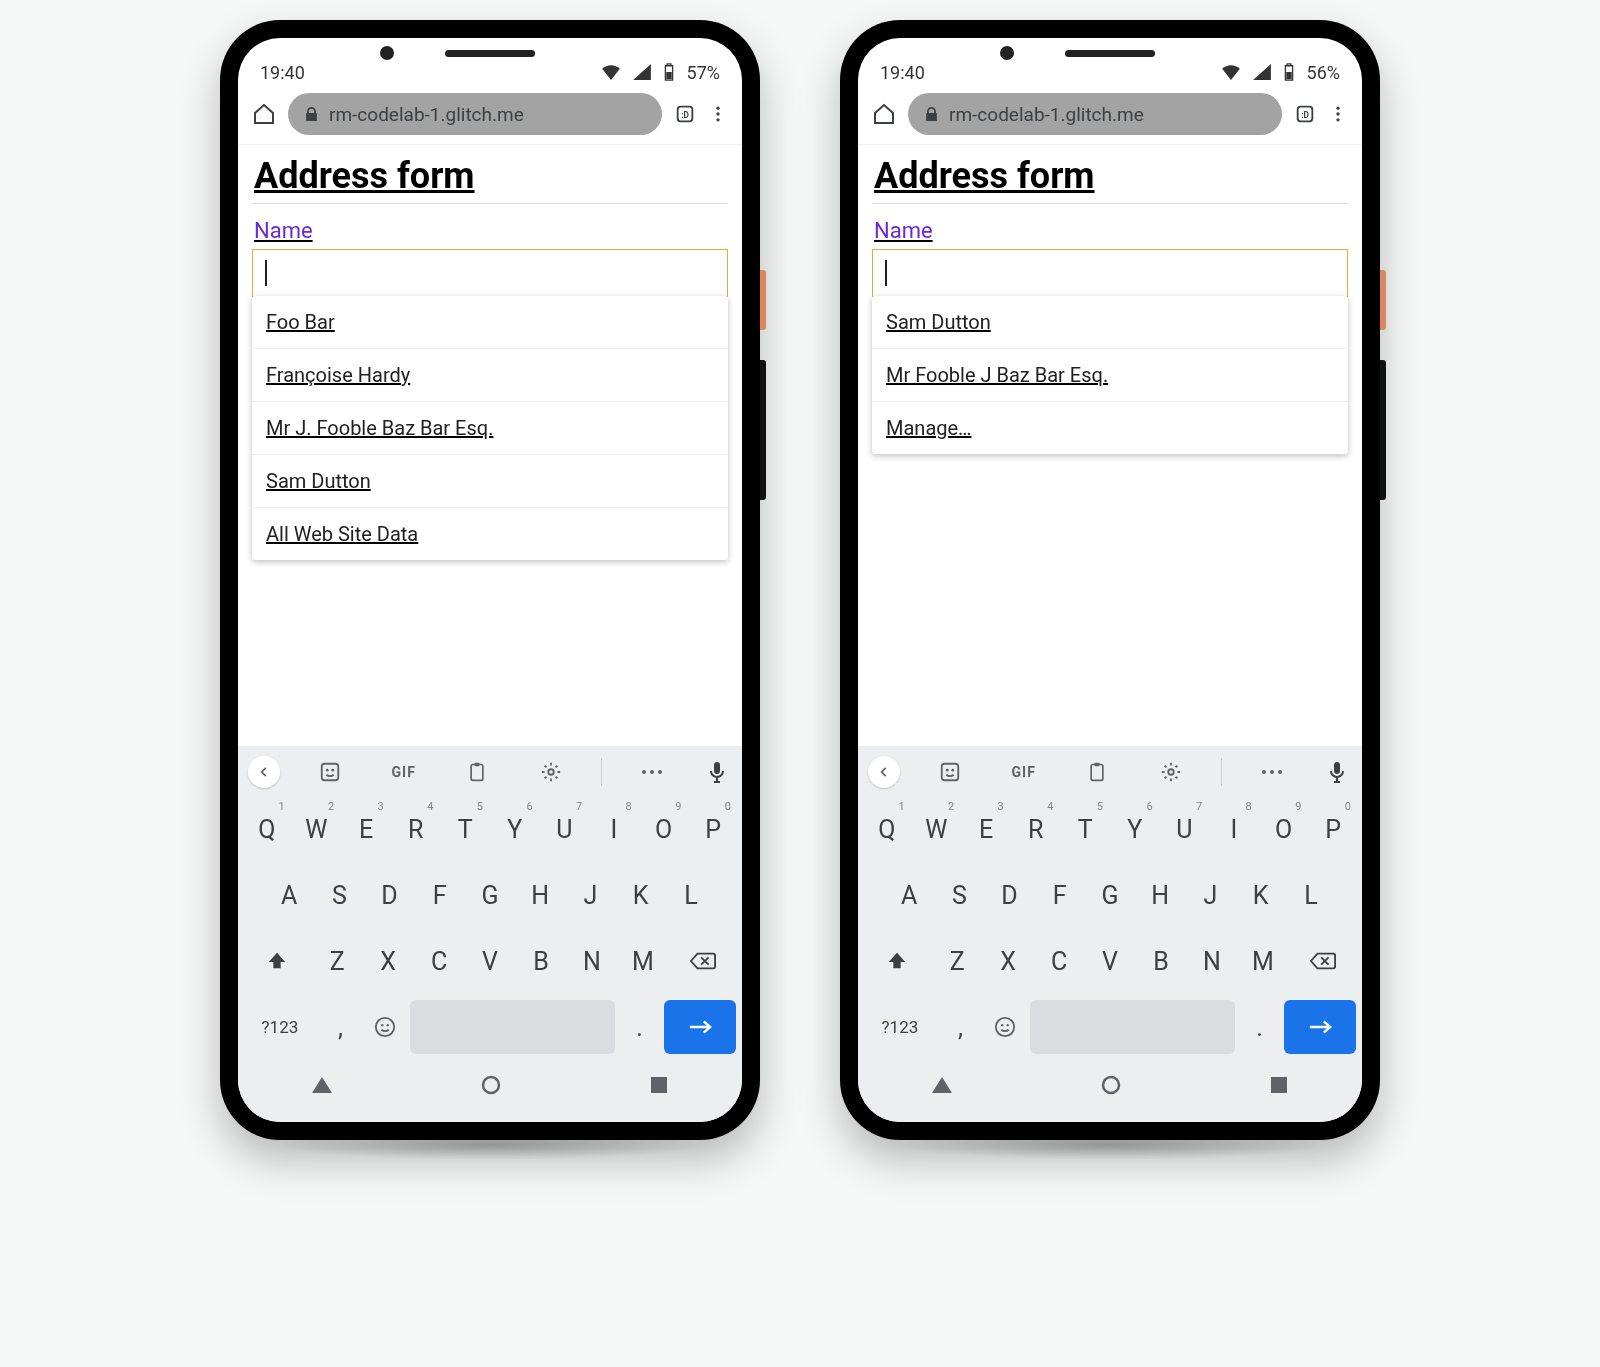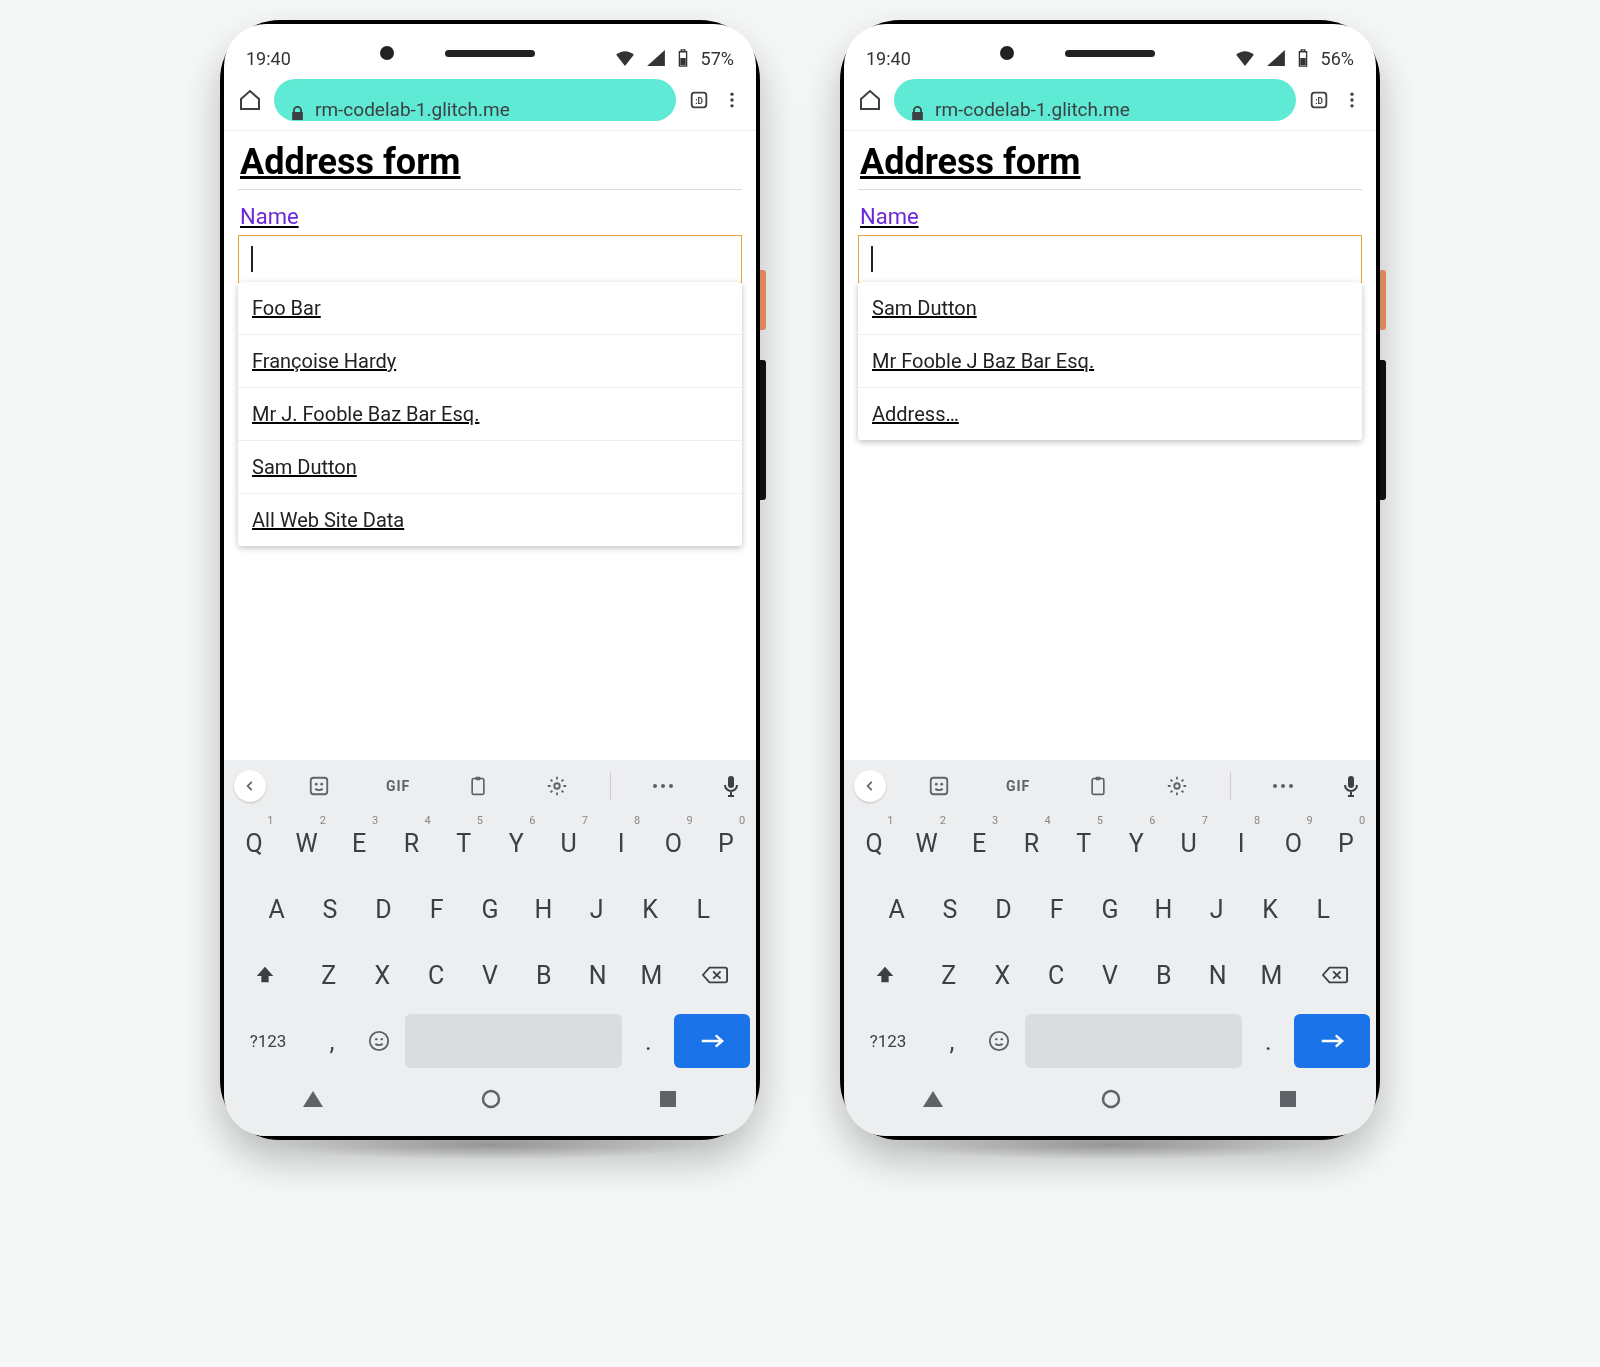--- a/index.html
+++ b/index.html
@@ -13,21 +13,21 @@
     align-items: flex-start;
     gap: 80px;
     padding-top: 20px;
   }
   .phone {
     position: relative;
     width: 540px;
     height: 1120px;
     background: #000;
     border-radius: 60px;
-    padding: 4px;
+    padding: 18px;
     box-shadow: 0 20px 40px rgba(0,0,0,.25);
   }
   .phone::after {
     content: "";
     position: absolute;
     bottom: -20px;
     left: 10%;
     width: 80%;
     height: 30px;
     background: radial-gradient(ellipse at center, rgba(0,0,0,.25) 0%, rgba(0,0,0,0) 70%);
@@ -91,25 +91,25 @@
   .status-right svg { display: block; }
   .url-bar {
     height: 60px;
     display: flex;
     align-items: center;
     padding: 0 14px;
     gap: 12px;
   }
   .url-pill {
     flex: 1;
-    background: #5eead4;
+    background: #a3a3a3;
     border-radius: 22px;
     height: 42px;
     display: flex;
-    align-items: flex-end;
+    align-items: center;
     padding: 0 16px;
     gap: 10px;
     font-size: 19px;
     color: #3c4043;
     overflow: hidden;
     white-space: nowrap;
   }
   .icon-btn { color: #3c4043; display:flex; align-items:center; justify-content:center; }
   .content {
     flex: 1;
@@ -507,21 +507,21 @@
       </span>
     </div>
 
     <div class="content">
       <h1 class="page-title">Address form</h1>
       <div class="field-label">Name</div>
       <div class="text-input"><span class="cursor"></span></div>
       <div class="dropdown">
         <div class="dropdown-item">Sam Dutton</div>
         <div class="dropdown-item">Mr Fooble J Baz Bar Esq.</div>
-        <div class="dropdown-item">Address…</div>
+        <div class="dropdown-item">Manage…</div>
       </div>
     </div>
 
     <div class="keyboard">
       <div class="kb-toolbar">
         <div class="kb-chevron">
           <svg width="14" height="14" viewBox="0 0 24 24">
               <path fill="none" stroke="#5f6368" stroke-width="3" d="M15 5l-7 7 7 7"></path>
             </svg>
         </div>

